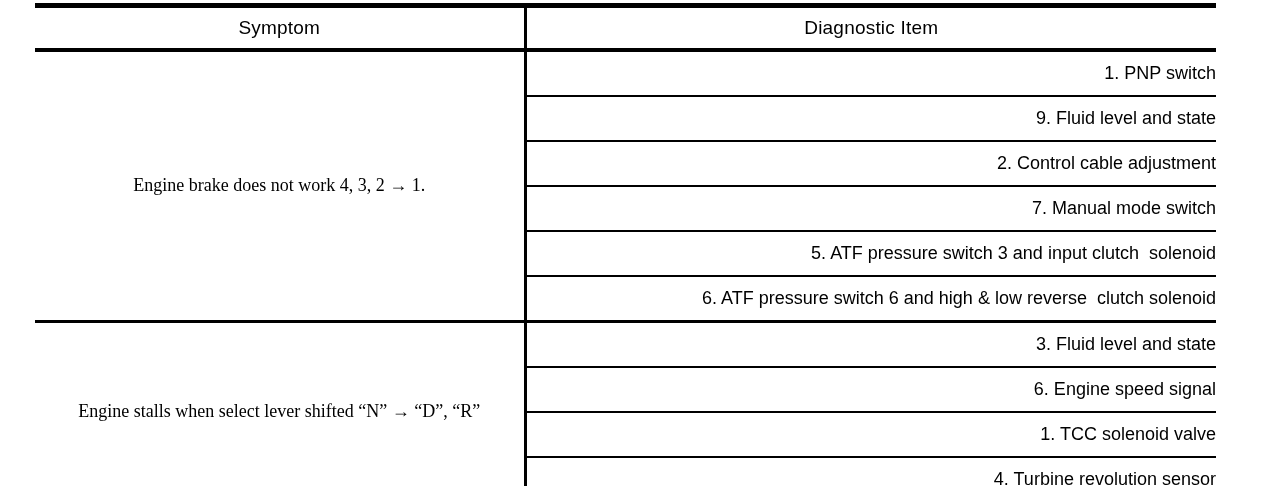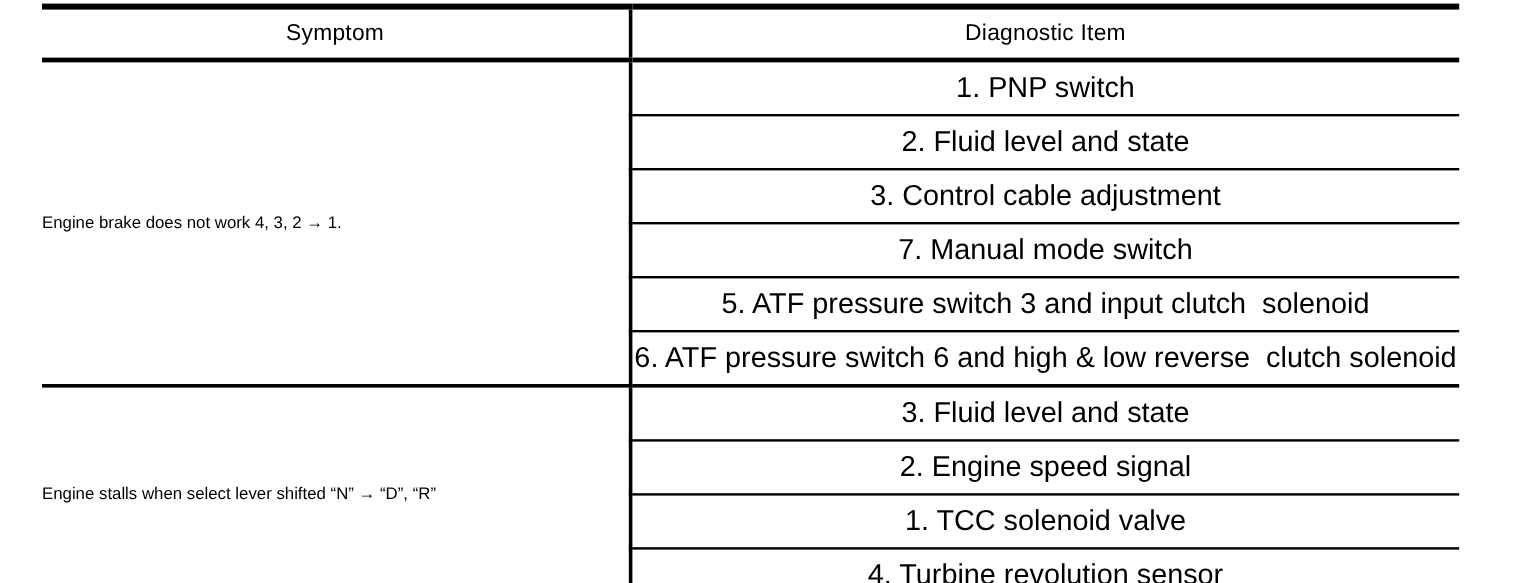--- a/index.html
+++ b/index.html
@@ -58,32 +58,33 @@
   
   .head-cell {
     height: 40px;
     text-align: center;
     font-size: 19px;
     letter-spacing: 0.2px;
   }
 
   
   .symptom-cell {
-    font-size: 14px;
+    font-size: 18px;
     line-height: 1.42;
     padding: 0 14px 0 22px;
-    text-align: left;
+    text-align: center;
+    font-family: Liberation Serif, serif;
   }
 
   
   .item-cell {
     height: 43px;
-    font-size: 24px;
+    font-size: 18px;
     padding: 0 6px 0 12px;
-    text-align: center;
+    text-align: right;
     white-space: pre;
   }
 </style>
 </head>
 <body>
 
 <div class="page">
 
   <table class="diag-table">
     <colgroup>
@@ -98,41 +99,41 @@
       </tr>
     </thead>
 
     <tbody>
 
       <tr>
         <td class="symptom-cell rule-group divider-right" rowspan="6">Engine brake does not work 4, 3, 2 → 1.</td>
         <td class="item-cell rule-thin">1. PNP switch</td>
       </tr>
       <tr>
-        <td class="item-cell rule-thin">2. Fluid level and state</td>
+        <td class="item-cell rule-thin">9. Fluid level and state</td>
       </tr>
       <tr>
-        <td class="item-cell rule-thin">3. Control cable adjustment</td>
+        <td class="item-cell rule-thin">2. Control cable adjustment</td>
       </tr>
       <tr>
         <td class="item-cell rule-thin">7. Manual mode switch</td>
       </tr>
       <tr>
         <td class="item-cell rule-thin">5. ATF pressure switch 3 and input clutch  solenoid</td>
       </tr>
       <tr>
         <td class="item-cell rule-group">6. ATF pressure switch 6 and high &amp; low reverse  clutch solenoid</td>
       </tr>
 
       <tr>
         <td class="symptom-cell rule-bottom divider-right" rowspan="4">Engine stalls when select lever shifted “N” → “D”, “R”</td>
         <td class="item-cell rule-thin">3. Fluid level and state</td>
       </tr>
       <tr>
-        <td class="item-cell rule-thin">2. Engine speed signal</td>
+        <td class="item-cell rule-thin">6. Engine speed signal</td>
       </tr>
       <tr>
         <td class="item-cell rule-thin">1. TCC solenoid valve</td>
       </tr>
       <tr>
         <td class="item-cell rule-bottom">4. Turbine revolution sensor</td>
       </tr>
 
     </tbody>
   </table>

